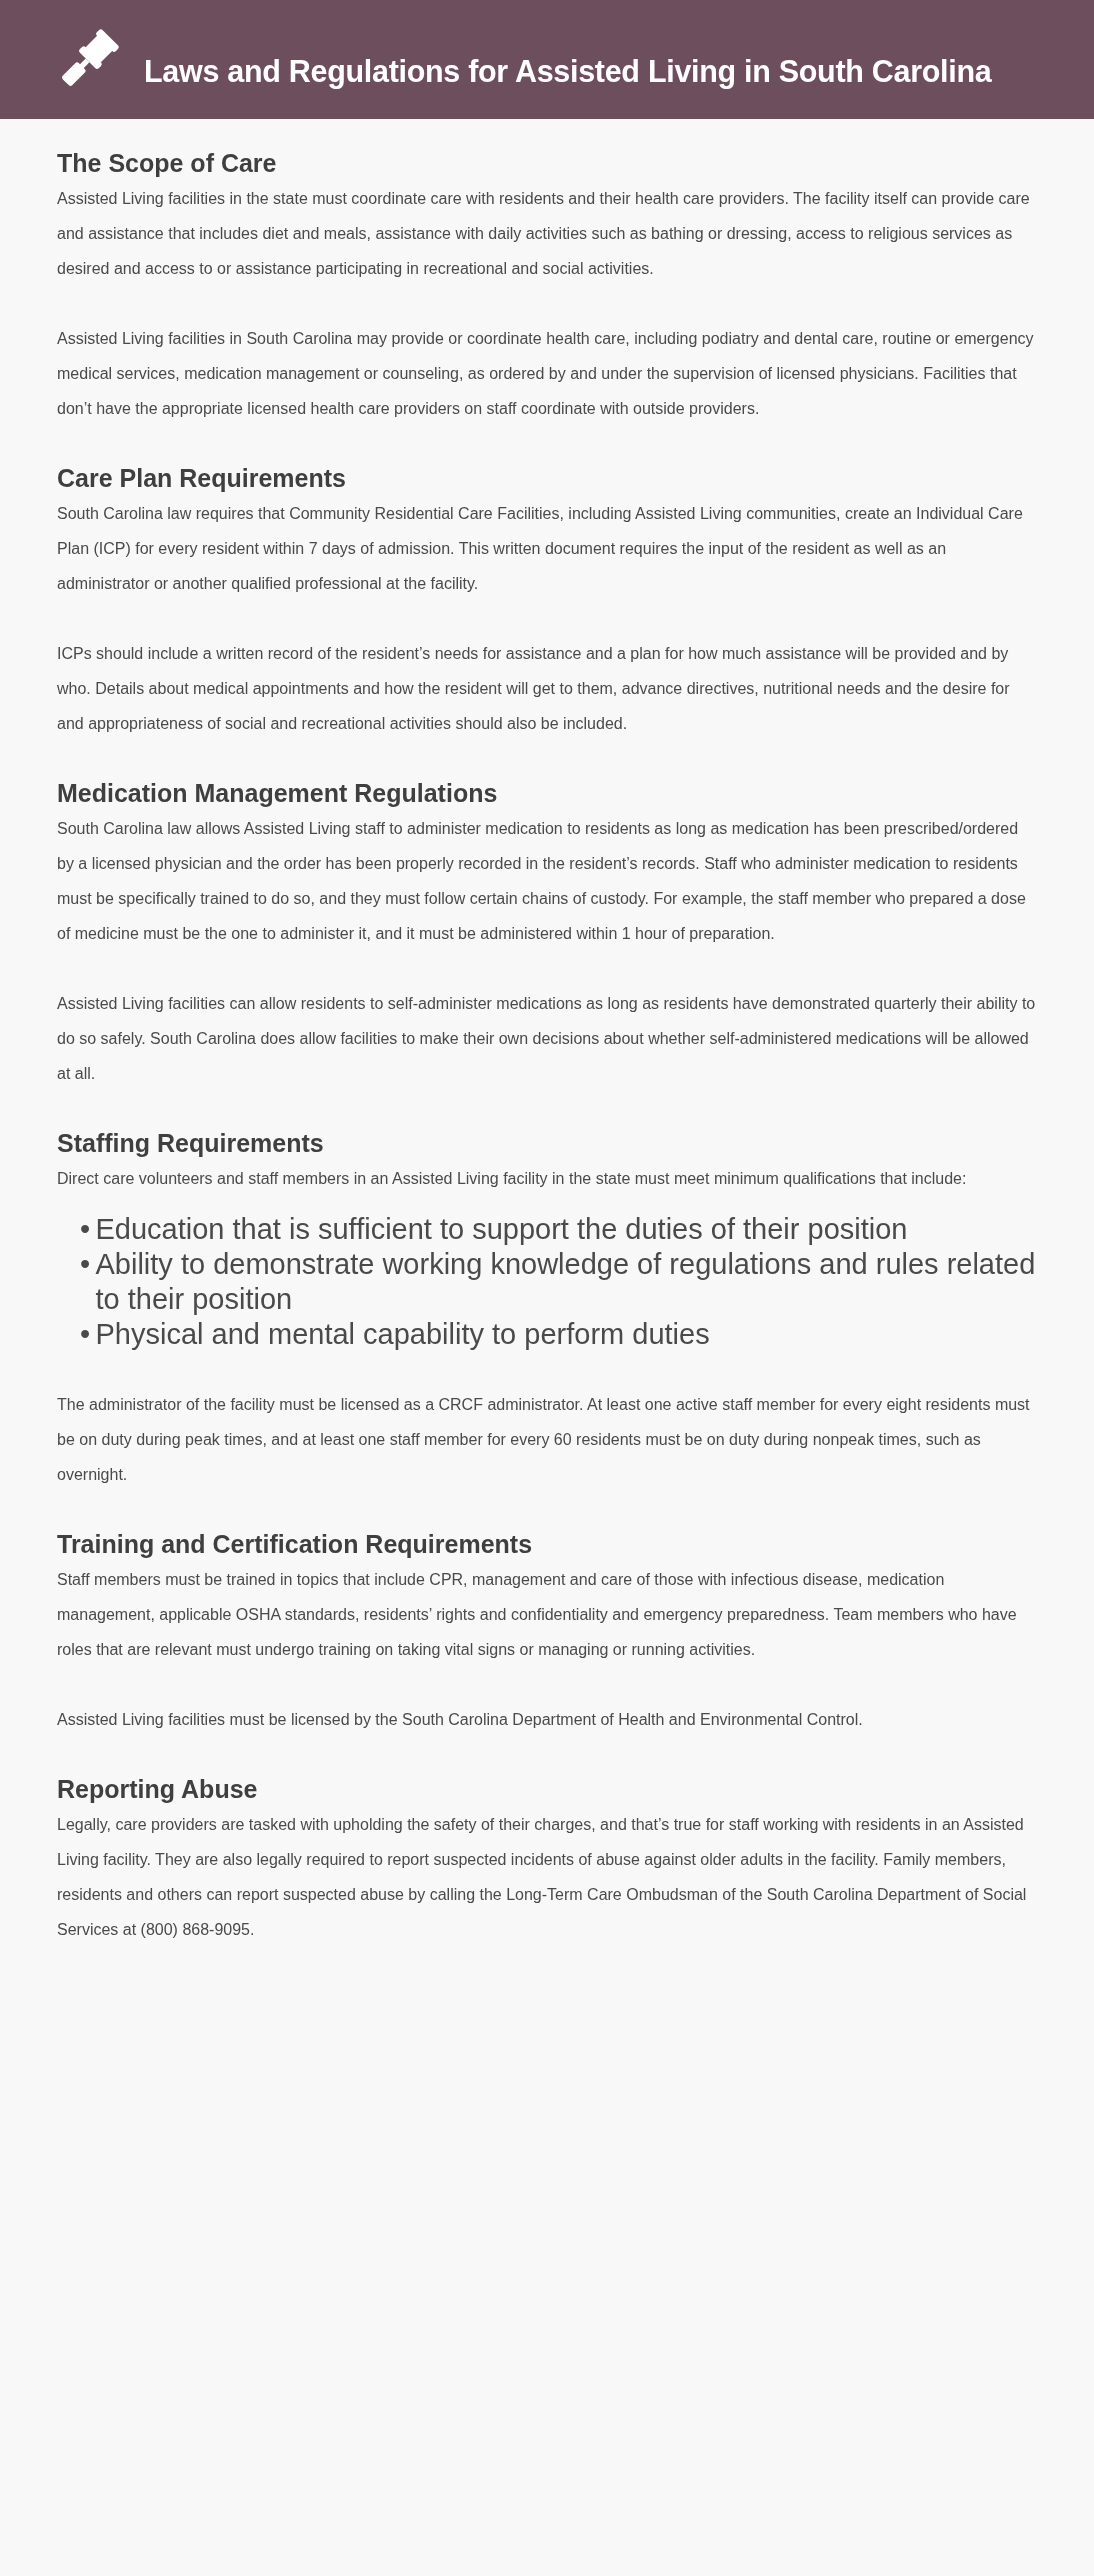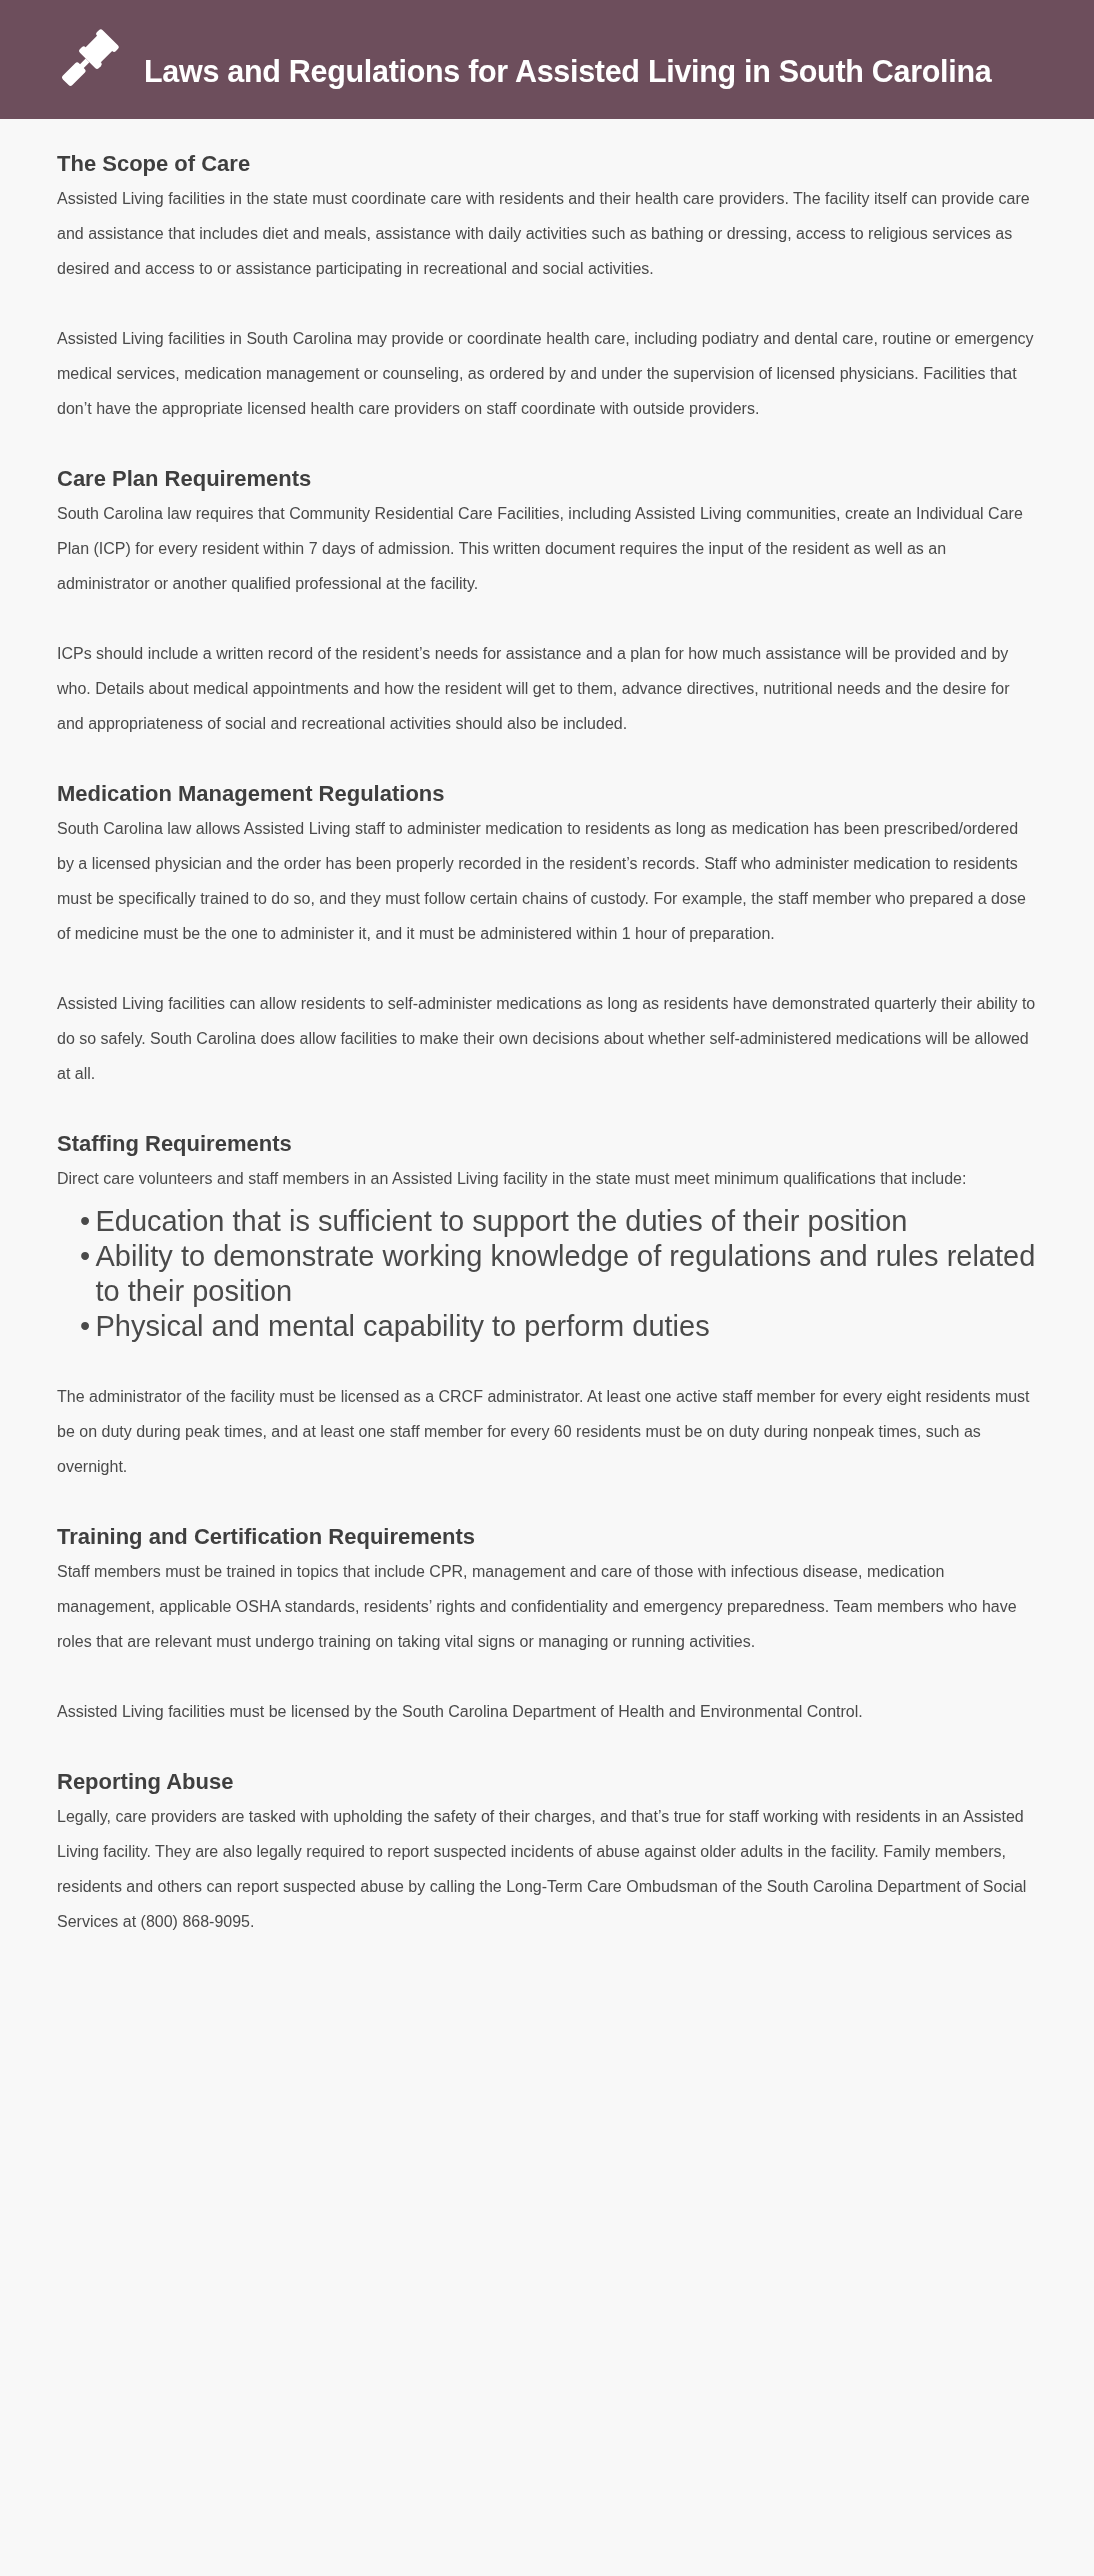--- a/index.html
+++ b/index.html
@@ -2,21 +2,21 @@
 <html style="font-size:9px"><head>
 <meta charset="utf-8">
 <style>
   html, body { margin:0; padding:0; }
   body { width:1094px; background:#f8f8f8; font-family:"Liberation Sans", sans-serif; color:#454545; }
   .header { height:119px; background:#6d4e5c; display:flex; align-items:center; padding-left:55px; box-sizing:border-box; }
   .gavel { width:67px; height:67px; margin-right:22px; flex:none; }
   .title { color:#ffffff; font-size:30.5px; font-weight:bold; letter-spacing:-0.3px;margin-top:24px; }
   .content { padding:27px 57px 33px 57px; }
   .section { margin-bottom:35px; }
-  .heading { font-size:22px; font-weight:bold; color:#3f3f3f; line-height:35px; }
+  .heading { font-size:25px; font-weight:bold; color:#3f3f3f; line-height:35px; }
   .para { font-size:16px; line-height:35px; margin:0 0 35px 0; color:#4a4a4a; }
   .para:last-child { margin-bottom:0; }
   ul.bullets { list-style:none; margin:0 0 35px 0; padding:0 0 0 23px; font-size:29px; line-height:35px; color:#4a4a4a; }
   ul.bullets li { position:relative; padding-left:15.5px; }
   ul.bullets li::before { content:"•"; position:absolute; left:0; }
 </style>
 </head>
 <body>
 
 <div class="header">
@@ -47,21 +47,21 @@
   </div>
 
   <div class="section">
     <div class="heading">Medication Management Regulations</div>
     <p class="para">South Carolina law allows Assisted Living staff to administer medication to residents as long as medication has been prescribed/ordered by a licensed physician and the order has been properly recorded in the resident’s records. Staff who administer medication to residents must be specifically trained to do so, and they must follow certain chains of custody. For example, the staff member who prepared a dose of medicine must be the one to administer it, and it must be administered within 1 hour of preparation.</p>
     <p class="para">Assisted Living facilities can allow residents to self-administer medications as long as residents have demonstrated quarterly their ability to do so safely. South Carolina does allow facilities to make their own decisions about whether self-administered medications will be allowed at all.</p>
   </div>
 
   <div class="section">
     <div class="heading">Staffing Requirements</div>
-    <p class="para" style="margin-bottom:8px">Direct care volunteers and staff members in an Assisted Living facility in the state must meet minimum qualifications that include:</p>
+    <p class="para" style="margin-bottom:16px">Direct care volunteers and staff members in an Assisted Living facility in the state must meet minimum qualifications that include:</p>
     <ul class="bullets">
       <li>Education that is sufficient to support the duties of their position</li>
       <li>Ability to demonstrate working knowledge of regulations and rules related to their position</li>
       <li>Physical and mental capability to perform duties</li>
     </ul>
     <p class="para">The administrator of the facility must be licensed as a CRCF administrator. At least one active staff member for every eight residents must be on duty during peak times, and at least one staff member for every 60 residents must be on duty during nonpeak times, such as overnight.</p>
   </div>
 
   <div class="section">
     <div class="heading">Training and Certification Requirements</div>

